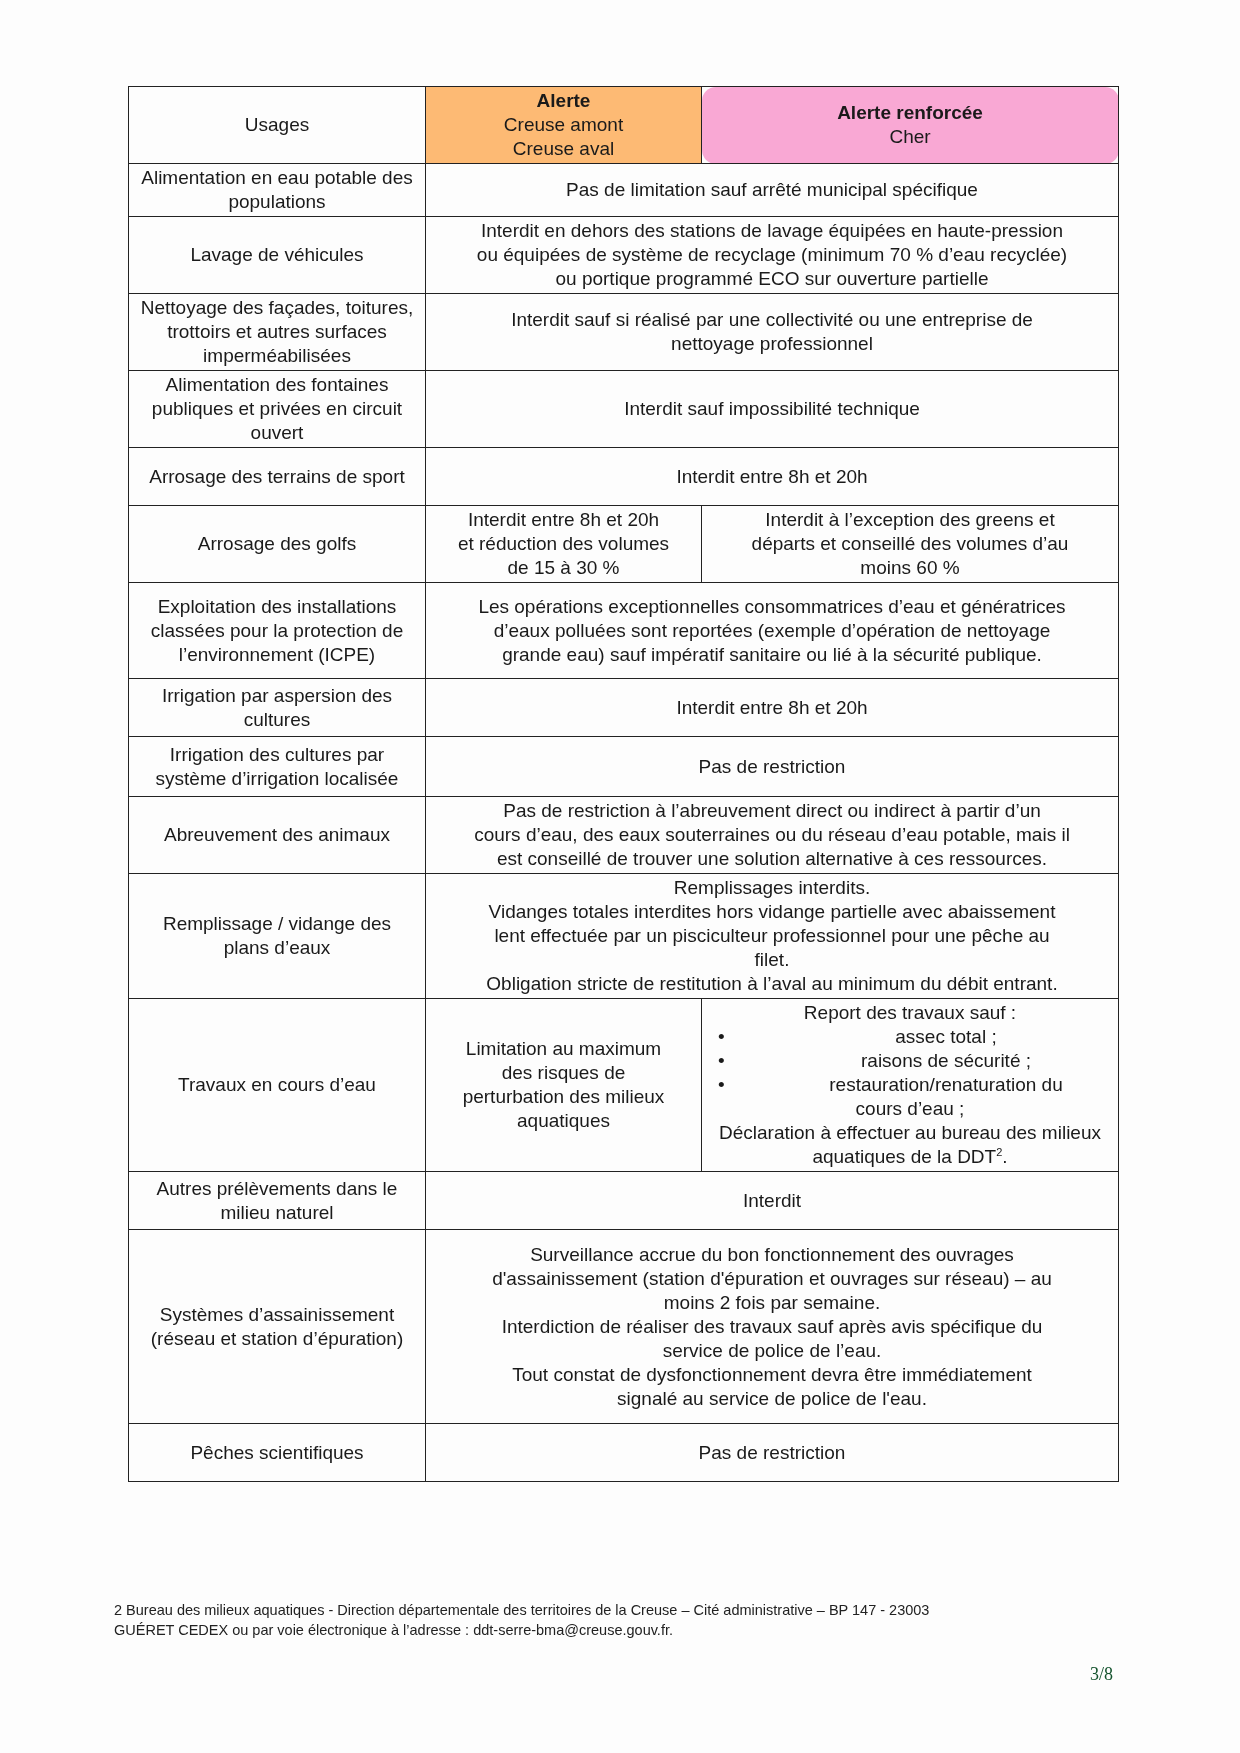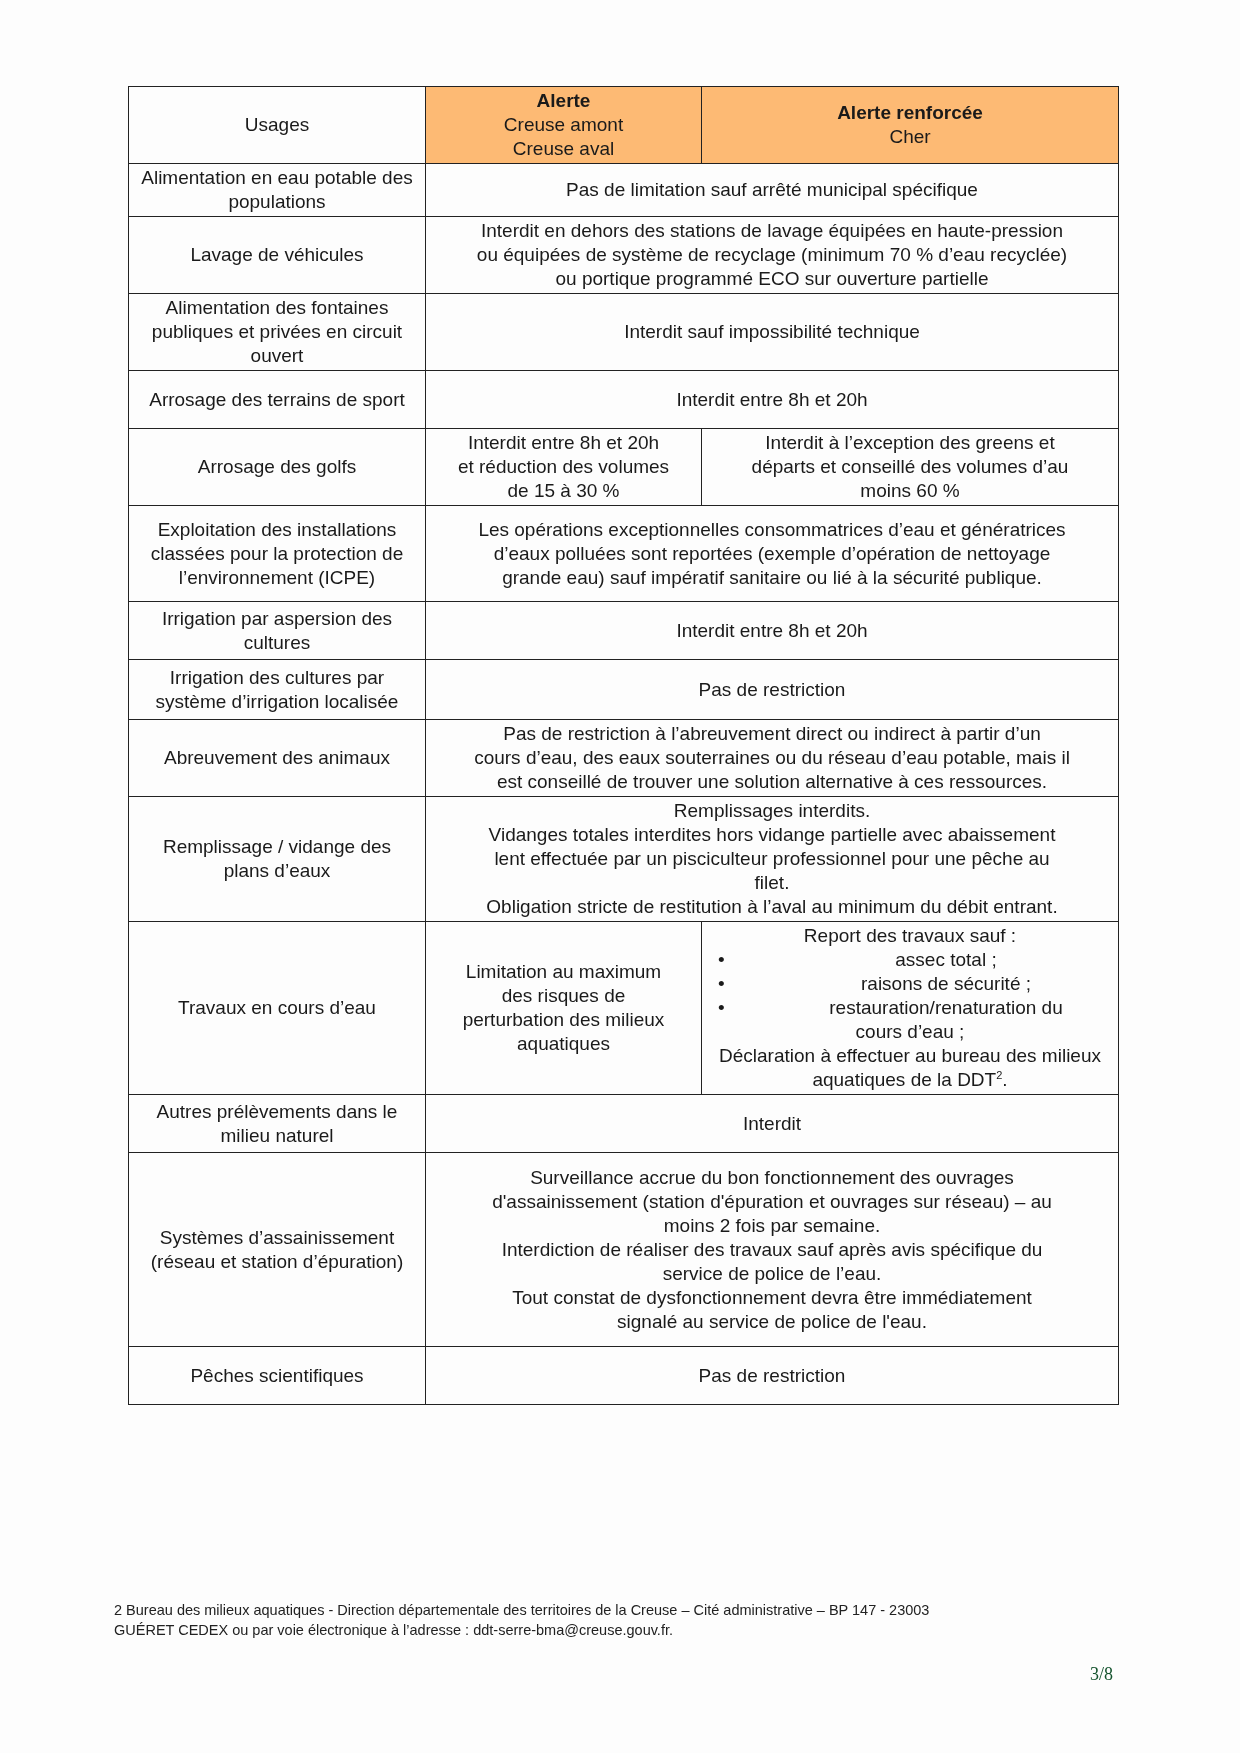--- a/index.html
+++ b/index.html
@@ -12,21 +12,21 @@
   }
   table.usages td, table.usages th {
     border: 1.5px solid #222; text-align: center; vertical-align: middle;
     padding: 2px 10px; font-weight: normal;
   }
   col.c-usage { width: 297px; }
   col.c-a { width: 276px; }
   col.c-b { width: 417px; }
   th.h-usage { font-weight: bold; height: 72px; }
   th.h-alerte { background: #fdba74; }
-  th.h-renf { background: #fdba74; }
+  th.h-renf { background: #f9a8d4; border-radius: 14px; }
   .h-title { font-weight: bold; display: block; }
   .h-sub { display: block; }
   td.left { text-align: left; }
   .line { display: block; }
   ul.bul { list-style: none; margin: 0; padding: 0; }
   ul.bul li { position: relative; padding-left: 72px; text-align: center; }
   ul.bul li::before { content: "•"; position: absolute; left: 6px; top: 0; }
   sup { font-size: 11px; line-height: 0; }
   .footnote { position: absolute; left: 114px; top: 1600px; width: 1000px; font-size: 14.5px; line-height: 20px; color: #222; }
   .pagenum { position: absolute; left: 1090px; top: 1664px; font-family: "Liberation Serif", "DejaVu Serif", serif; font-size: 18px; color: #14532d; }
@@ -63,20 +63,27 @@
 
   <tr style="height:72px">
     <td>Lavage de véhicules</td>
     <td colspan="2">
       <span class="line">Interdit en dehors des stations de lavage équipées en haute-pression</span>
       <span class="line">ou équipées de système de recyclage (minimum 70 % d’eau recyclée)</span>
       <span class="line">ou portique programmé ECO sur ouverture partielle</span>
     </td>
   </tr>
 
+  <tr style="height:72px">
+    <td>Nettoyage des façades, toitures, trottoirs et autres surfaces imperméabilisées</td>
+    <td colspan="2">
+      <span class="line">Interdit sauf si réalisé par une collectivité ou une entreprise de</span>
+      <span class="line">nettoyage professionnel</span>
+    </td>
+  </tr>
 
   <tr style="height:74px">
     <td>Alimentation des fontaines publiques et privées en circuit ouvert</td>
     <td colspan="2">Interdit sauf impossibilité technique</td>
   </tr>
 
   <tr style="height:58px">
     <td>Arrosage des terrains de sport</td>
     <td colspan="2">Interdit entre 8h et 20h</td>
   </tr>

